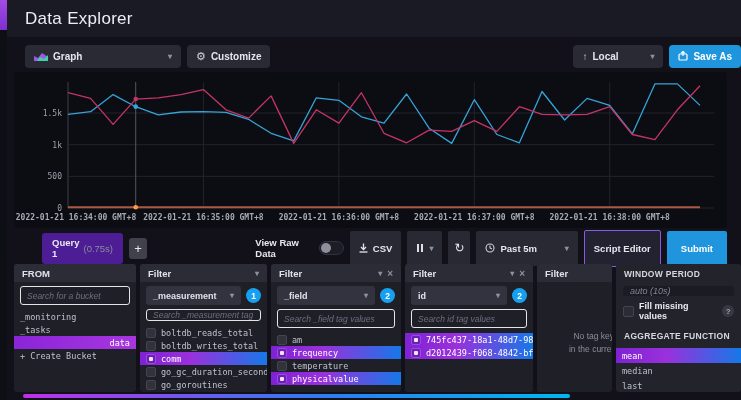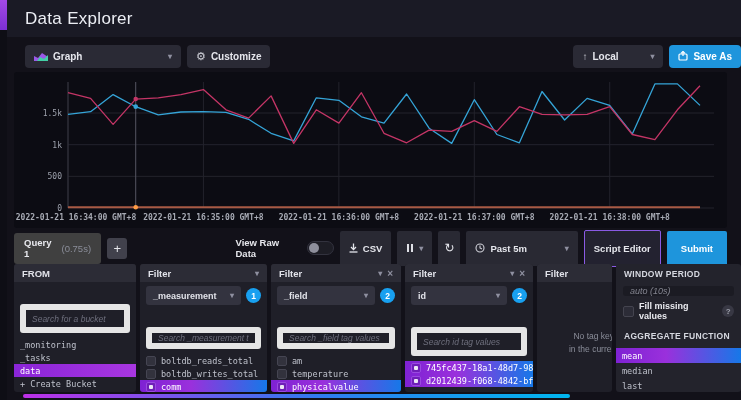--- a/index.html
+++ b/index.html
@@ -15,22 +15,22 @@
        color:#e5e6ec;font-size:10px;font-weight:bold;cursor:pointer;white-space:nowrap;}
   .btn .caret{margin-left:auto;color:#8f90a0;font-size:8px;}
   .graph-dd{width:138px;}
   .spacer{flex:1;}
   .btn.blue{background:#1e95dc;color:#fff;}
   .gear{font-weight:normal;font-size:11px;color:#cfd0d8;}
   
   .chart-panel{position:absolute;left:14px;top:72px;width:713px;height:156px;background:#0c0c13;border-radius:3px;}
   
   .query-bar{position:absolute;left:14px;right:14px;top:236px;height:24px;display:flex;align-items:center;gap:6px;}
-  .query-tab{display:flex;align-items:center;gap:4px;height:31px;padding:0 10px;background:#404040;border-radius:3px;
-             font-size:9.5px;font-weight:bold;color:#e9eaef;cursor:pointer;}
+  .query-tab{display:flex;align-items:center;gap:4px;height:31px;padding:0 10px;background:#4c1d95;border-radius:3px;
+             font-size:9.5px;font-weight:bold;color:#e9eaef;cursor:pointer;margin-left:28px;}
   .query-tab .dur{color:#8a8d99;font-weight:normal;}
   .plus-btn{width:21px;height:21px;background:#41414c;border-radius:3px;color:#e5e6ec;font-size:13px;
             display:flex;align-items:center;justify-content:center;cursor:pointer;}
   .vrd-label{font-size:9.5px;font-weight:bold;color:#e6e7ec;margin-left:96px;}
   .toggle{width:26px;height:12px;border-radius:7px;background:#1d1d25;border:1px solid #32323e;position:relative;cursor:pointer;}
   .knob{position:absolute;left:1px;top:1px;width:10px;height:10px;border-radius:50%;background:#8e8f9c;}
   .btn.sm{height:35px;border-radius:2px;background:#292933;font-size:9.5px;}
   .pbar{display:inline-block;width:2px;height:8px;background:#dfe0e6;margin:0 1px;}
   .btn.script{border:1px solid #8a5ae4;background:#232230;}
   .btn.submit{background:#1e95dc;color:#fff;padding:0 14px;}
@@ -41,30 +41,30 @@
          font-size:9.5px;font-weight:bold;color:#e1e2e9;}
   .phead .caret{margin-left:auto;color:#8f90a0;font-size:8px;cursor:pointer;}
   .phead .close{color:#8f90a0;font-size:10px;cursor:pointer;}
   .pbody{flex:1;display:flex;flex-direction:column;padding:4px 6px 0;overflow:hidden;}
   .ddrow{display:flex;align-items:center;gap:5px;margin-bottom:4px;}
   .dd{flex:1;height:19px;background:#33333f;border-radius:3px;display:flex;align-items:center;padding:0 7px;
       font-size:9px;font-weight:bold;color:#e1e2e9;cursor:pointer;}
   .dd .caret{margin-left:auto;color:#8f90a0;font-size:8px;}
   .badge{flex:none;width:15px;height:15px;border-radius:50%;background:#18a0f0;color:#fff;font-size:8.5px;
          font-weight:bold;display:flex;align-items:center;justify-content:center;}
-  .search{height:17px;background:transparent;border:6px solid #e5e5e5;border-radius:3px;color:#cfd0da;
+  .search{height:17px;background:transparent;border:1px solid #e5e5e5;border-radius:3px;color:#cfd0da;
           padding:0 6px;font-size:8.5px;font-style:italic;outline:none;margin-bottom:4px;
-          font-family:"Liberation Sans",sans-serif;margin-top:18px;}
+          font-family:"Liberation Sans",sans-serif;}
   .search::placeholder{color:#6e6f7d;}
   .list{margin:1px -6px 0;}
   .list-item{height:13px;display:flex;align-items:center;gap:5px;padding:0 6px;
              font-family:"DejaVu Sans Mono",monospace;font-size:8.5px;color:#bfc2cc;
              white-space:nowrap;overflow:hidden;cursor:pointer;}
   .list-item.sel{background:linear-gradient(90deg,#7e22d3 0%,#9a30dc 40%,#1678e8 100%);color:#fff;}
-  .list-item.sel-p{background:linear-gradient(90deg,#8a25d8 0%,#a836e0 100%);color:#fff;}
+  .list-item.sel-p{background:linear-gradient(90deg,#8a25d8 0%,#a836e0 100%);color:#fff;justify-content:flex-end;}
   .cb{flex:none;width:8px;height:8px;border-radius:2px;background:#32323d;border:1px solid #454552;position:relative;}
   .cb.on{background:#6f1fb8;border-color:#9a4ae0;}
   .cb.on::after{content:'';position:absolute;inset:2px;background:#ece6f5;border-radius:1px;}
   .empty-msg{margin-top:44px;width:120px;text-align:center;font-size:8.5px;color:#8a8d99;line-height:1.5;}
   
   .wp{background:#23232c;}
   .wp-title{font-size:8.5px;font-weight:bold;color:#d6d8e0;letter-spacing:.3px;margin:5px 8px 3px;}
   .seg{display:flex;height:16px;border-radius:3px;overflow:hidden;margin:0 7px 4px;}
   .seg>div{flex:1;display:flex;align-items:center;justify-content:center;font-size:9px;cursor:pointer;}
   .seg .off{background:#2e2e3a;color:#9a9da8;}
@@ -267,20 +267,24 @@
             <span class="caret">▾</span>
           </div>
           <span class="badge">2</span>
         </div>
         <input class="search" placeholder="Search _field tag values" style="">
         <div class="list" id="f1-list">
             <div class="list-item">
               <span class="cb"></span>
               <span>am</span>
             </div>
+            <div class="list-item sel">
+              <span class="cb on"></span>
+              <span>frequency</span>
+            </div>
             <div class="list-item">
               <span class="cb"></span>
               <span>temperature</span>
             </div>
             <div class="list-item sel">
               <span class="cb on"></span>
               <span>physicalvalue</span>
             </div>
           </div>
       </div>

